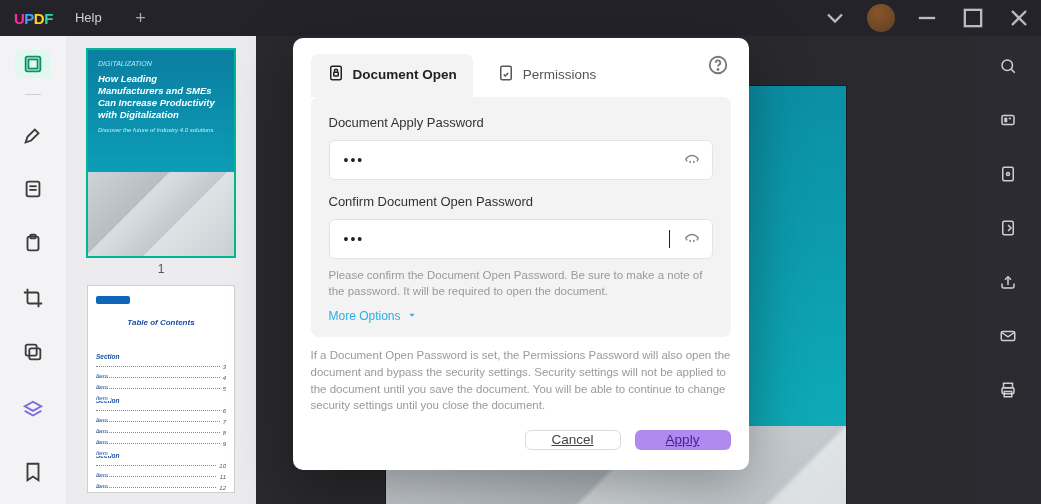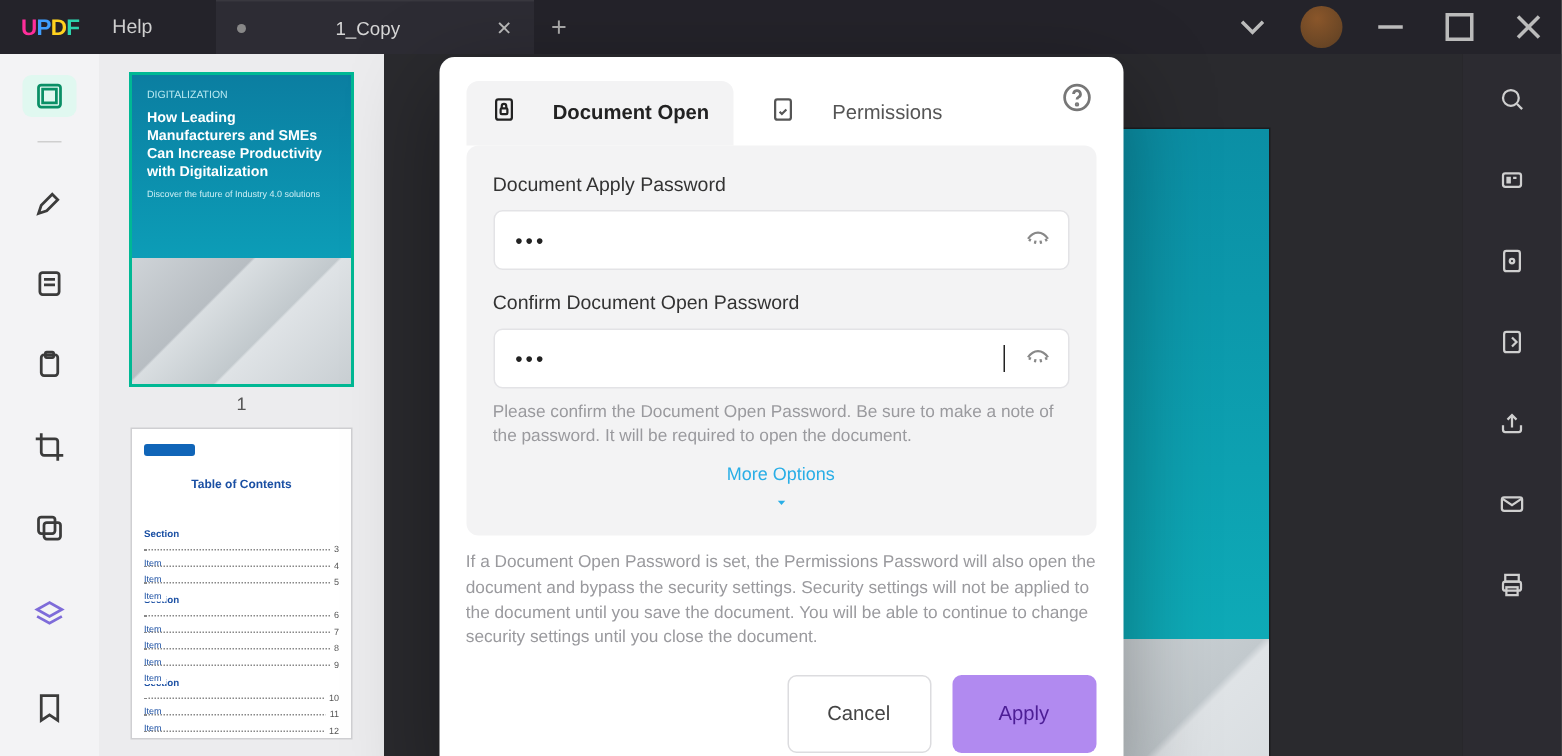--- a/index.html
+++ b/index.html
@@ -49,20 +49,21 @@
     
     .thumb-panel {
       position: absolute; left: 66px; top: 36px; bottom: 0; width: 190px;
       background: #ececee; padding: 14px 22px; overflow: hidden;
     }
     .thumb { position: relative; margin-bottom: 10px; }
     .thumb-inner {
       width: 146px; height: 206px; background: #ffffff;
       box-shadow: 0 0 0 1px #cfcfd2; margin: 0 auto; position: relative;
       overflow: hidden;
+      font-style: italic;
     }
     .thumb.selected .thumb-inner { box-shadow: 0 0 0 2px #00b894; }
     .thumb .num { text-align: center; font-size: 12px; color: #555; margin-top: 6px; }
     
     .t1-head { height: 122px; background: linear-gradient(180deg,#0b7ea1,#0c9db7); padding: 10px 10px 6px; color:#fff; }
     .t1-head .tiny { font-size: 7px; color: #b8e9f1; margin-bottom: 6px; }
     .t1-head .h1 { font-size: 9.5px; font-weight: 600; line-height: 1.25; }
     .t1-head .sub { font-size: 6px; color: #cceef4; margin-top: 6px; }
     .t1-img { height: 84px; background: linear-gradient(135deg,#cfd4d8 0%,#b7bdc2 35%,#d9dee1 36%,#c2c9cd 60%,#dfe3e6 61%,#c9cfd3 100%); }
     
@@ -108,71 +109,66 @@
       padding-top: 38px; pointer-events: none;
     }
     .modal {
       width: 456px; background: #fff; border-radius: 10px;
       box-shadow: 0 18px 60px rgba(0,0,0,.35);
       pointer-events: auto; color:#333;
       overflow: hidden;
     }
     .modal-tabs { display:flex; align-items:center; padding: 16px 18px 0; gap: 8px; position:relative; }
     .mtab {
-      display:flex; align-items:center; gap:24px; padding: 10px 16px 12px;
+      display:flex; align-items:center; gap:8px; padding: 10px 16px 12px;
       border-radius: 8px 8px 0 0; font-size:13.5px; color:#555;
       cursor:pointer;
     }
     .mtab.active { background:#f3f3f4; color:#222; font-weight:600; }
     .mtab svg { width:18px;height:18px; }
     .help { position:absolute; right:20px; top:16px; width:22px;height:22px; color:#777; }
     .modal-body { background:#f3f3f4; margin: 0 18px 0; border-radius: 8px; padding: 18px 18px 14px; }
     .field-label { font-size:13px; color:#333; margin-bottom:10px; }
     .pw-wrap {
       position:relative; background:#fff; border:1px solid #e3e3e6;
       border-radius:6px; height:40px; display:flex; align-items:center;
       padding: 0 42px 0 14px; margin-bottom:14px;
     }
     .pw-wrap input {
       border:none; outline:none; width:100%; font-size:14px; letter-spacing: 2px;
       color:#222; background:transparent;
     }
     .eye { position:absolute; right:10px; top:50%; transform:translateY(-50%); color:#888; }
     .eye svg { width:20px;height:20px; }
     .hint { font-size:11.5px; color:#9a9a9e; line-height:1.4; }
-    .more { display:flex; align-items:center; gap:6px; font-size:12px; color:#29aee6; margin-top:10px; cursor:pointer;flex-direction:column; }
+    .more { display:flex; align-items:center; gap:6px; font-size:12px; color:#29aee6; margin-top:10px; cursor:pointer; }
     .more svg { width:10px;height:10px; }
     .note-block { padding: 10px 18px 14px; }
     .note-title { font-size:11.5px; color:#9a9a9e; }
     .note-body { font-size:11.5px; color:#9a9a9e; line-height:1.45; }
     .modal-actions { display:flex; justify-content:flex-end; gap:14px; padding: 2px 18px 20px; }
     .btn {
-      min-width: 96px; height:52px; border-radius:6px; font-size:13.5px;
-      display:flex;align-items:center;justify-content:center; cursor:pointer;
+      min-width: 96px; height:20px; border-radius:6px; font-size:13.5px;
+      display:flex;align-items:center;justify-content:center; cursor:pointer;text-decoration:underline;
     }
     .btn.cancel { background:#fff; border:1px solid #dcdcdf; color:#444; }
     .btn.apply  { background:#b18af0; color:#4c1d95; border:none; }
 
     
     .t2-lines { margin-top:4px; }
   </style>
 </head>
 <body>
 
 <div class="titlebar">
   <div class="logo">
     <span class="u">U</span><span class="p">P</span><span class="d">D</span><span class="f">F</span>
   </div>
   <div class="menus">
     <div class="menu-item">Help</div>
-  </div>
-  <div class="tab">
-    <span class="dot"></span>
-    <span class="label">1_Copy</span>
-    <span class="close">✕</span>
   </div>
   <div class="newtab">+</div>
   <div class="title-spacer"></div>
   <div class="tr-icons">
     <div>
         <svg viewBox="0 0 24 24" fill="none" stroke="currentColor" stroke-width="2">
           <polyline points="6 9 12 15 18 9"></polyline>
         </svg>
       </div>
     <div>

